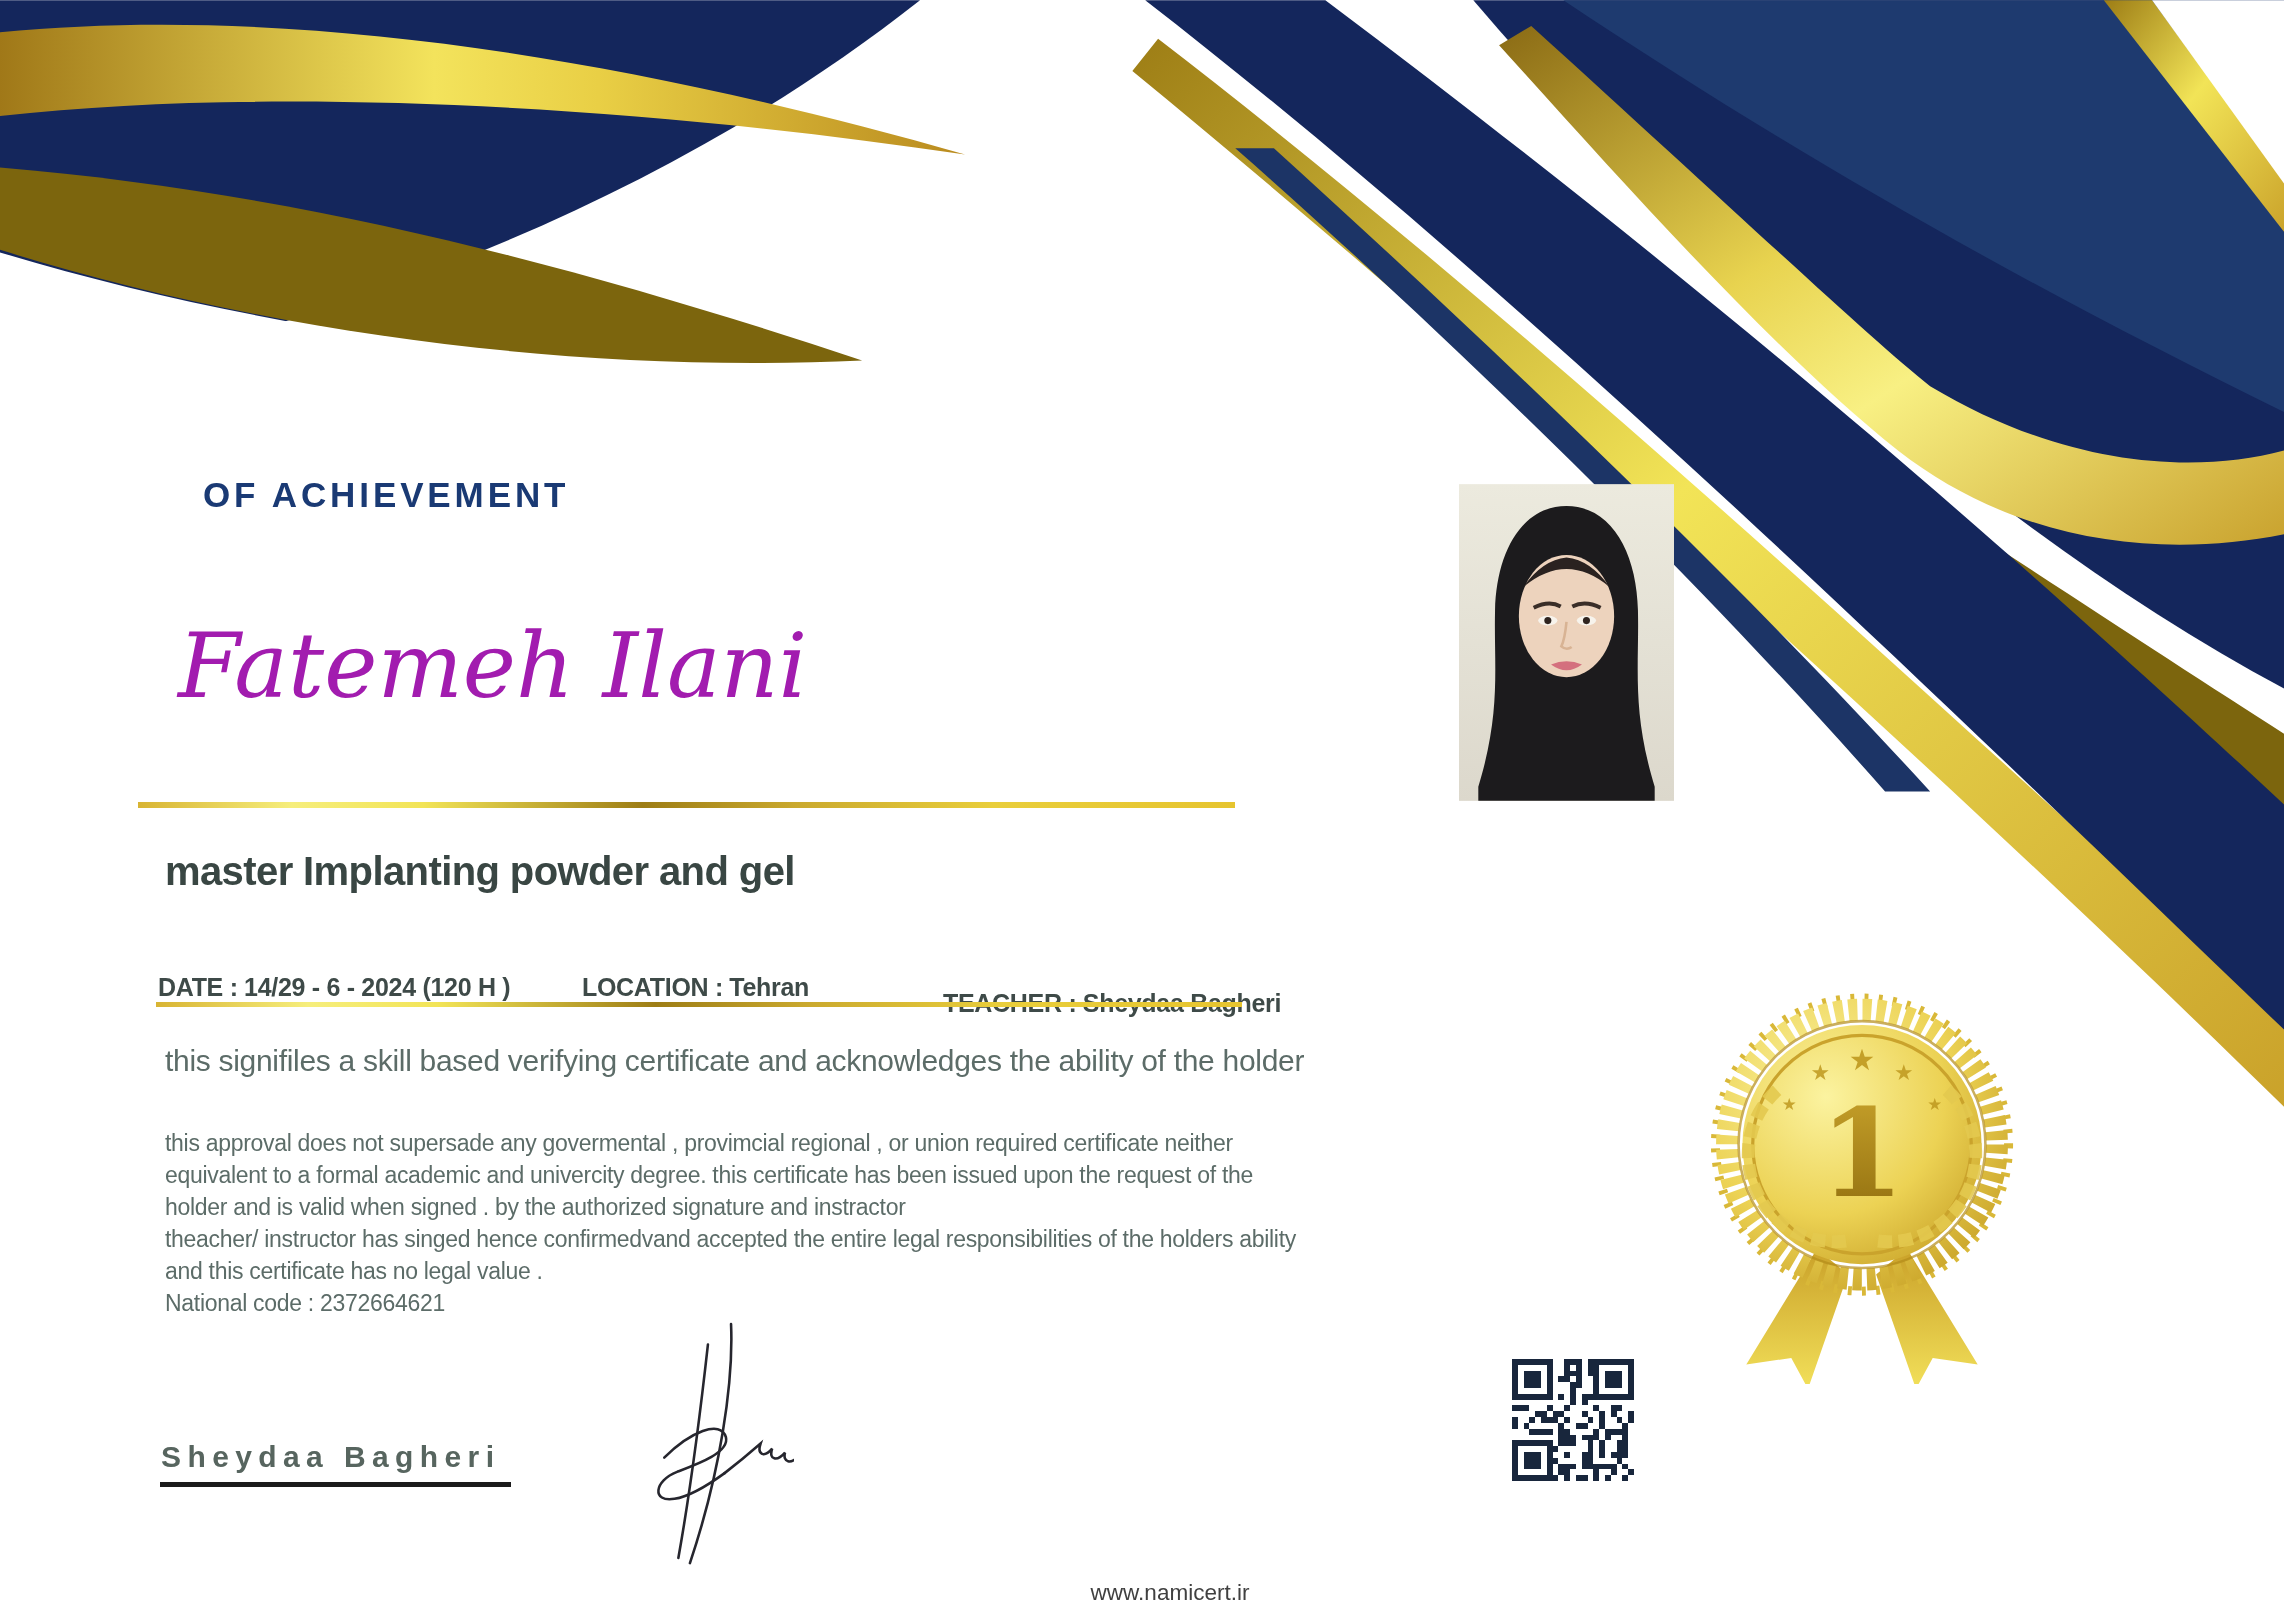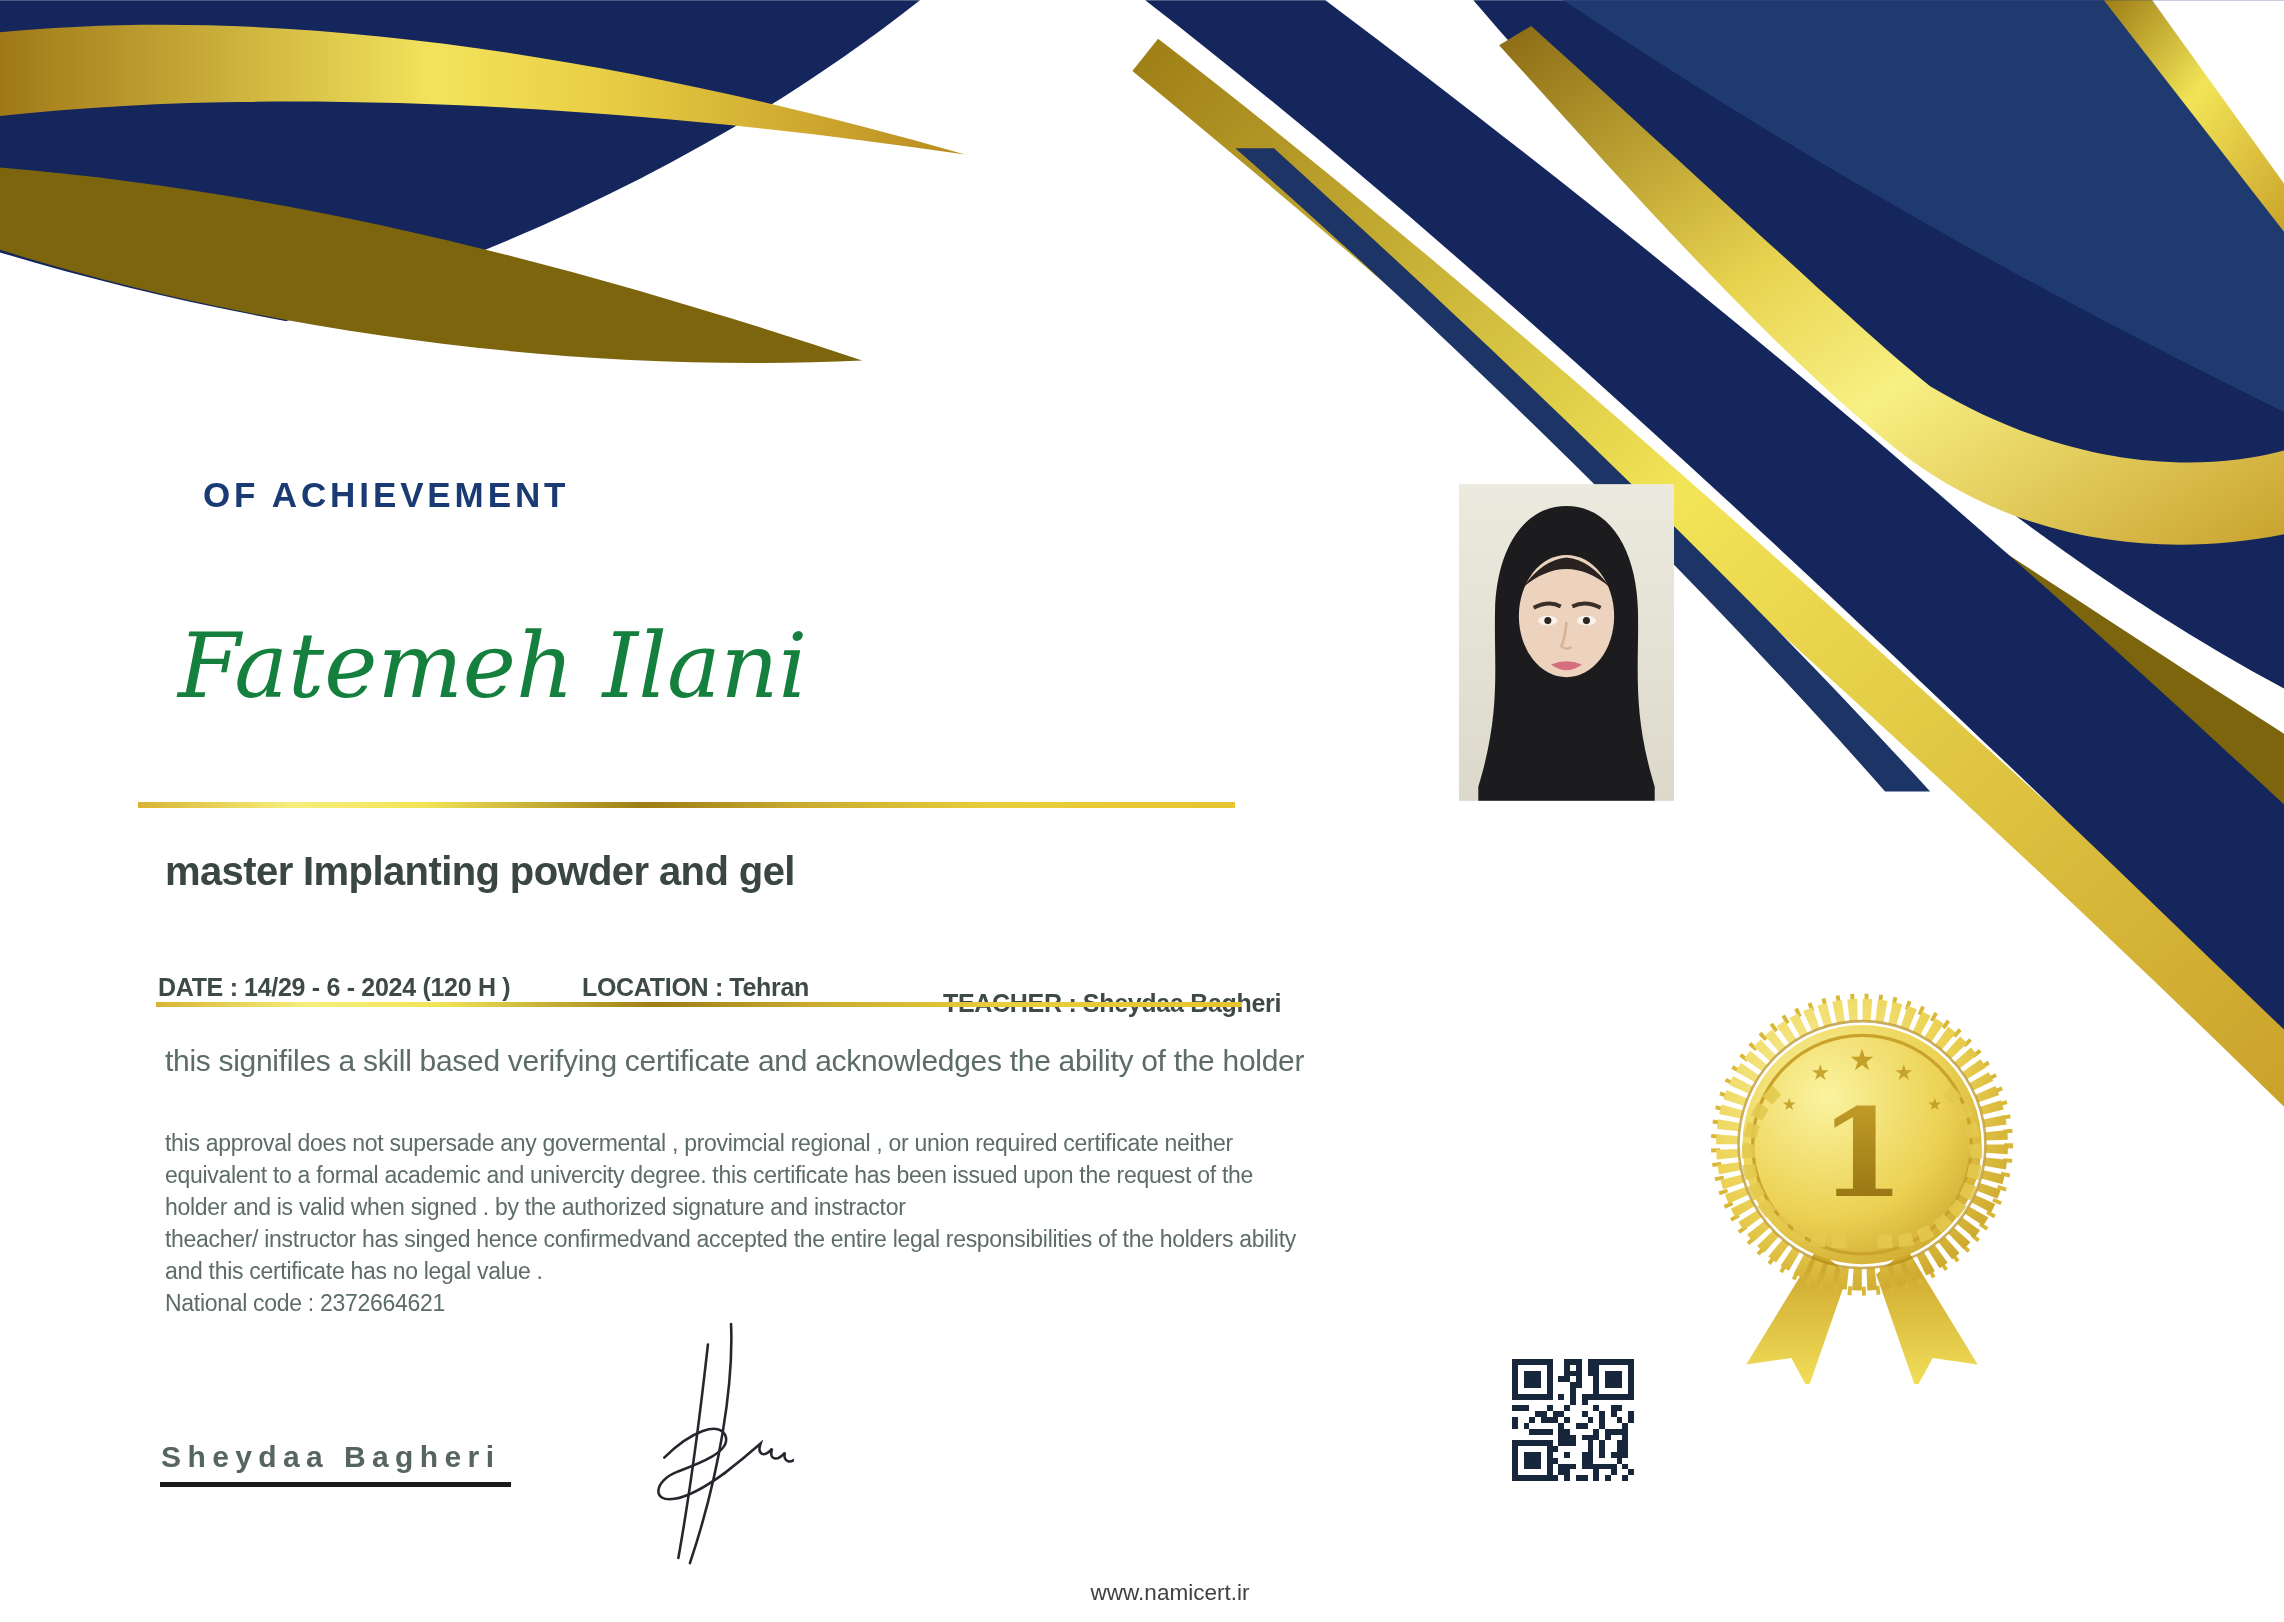--- a/index.html
+++ b/index.html
@@ -5,21 +5,21 @@
   html,body{margin:0;padding:0;background:#ffffff;}
   .page{position:relative;width:2284px;height:1623px;background:#ffffff;overflow:hidden;
         font-family:"Liberation Sans",sans-serif;}
   .abs{position:absolute;}
   .deco{left:0;top:0;width:2284px;height:1623px;}
   .page-title{left:164px;top:302px;font-size:103px;font-weight:800;letter-spacing:7.7px;
               color:#1a3a74;line-height:1;}
   .page-subtitle{left:203px;top:477px;font-size:35px;font-weight:800;letter-spacing:3.9px;
               color:#1a3a74;line-height:1;}
   .recipient{left:178px;top:619px;font-family:"DejaVu Serif",serif;font-style:italic;
-              font-size:90px;color:#15803d;line-height:1.05;}
+              font-size:90px;color:#a21caf;line-height:1.05;}
   .attended{left:181px;top:751px;font-size:31px;color:#55635f;letter-spacing:-0.6px;}
   .gold-line{height:5.8px;background:linear-gradient(90deg,#d8b433,#f6ee7c 14%,#f2e457 26%,
               #9d7d15 46%,#caa92e 60%,#e9ce3b 78%,#e6c42f 100%);}
   .line1{left:138px;top:802px;width:1097px;}
   .line2{left:156px;top:1002px;width:1086px;height:5.1px;}
   .course{left:165px;top:849px;font-size:40px;font-weight:800;color:#394643;letter-spacing:-0.6px;}
   .meta{top:973px;font-size:25px;font-weight:700;color:#3e4a48;letter-spacing:-0.3px;}
   .meta-date{left:158px;}
   .meta-loc{left:582px;}
   .meta-teach{left:943px;margin-top:16px;}

